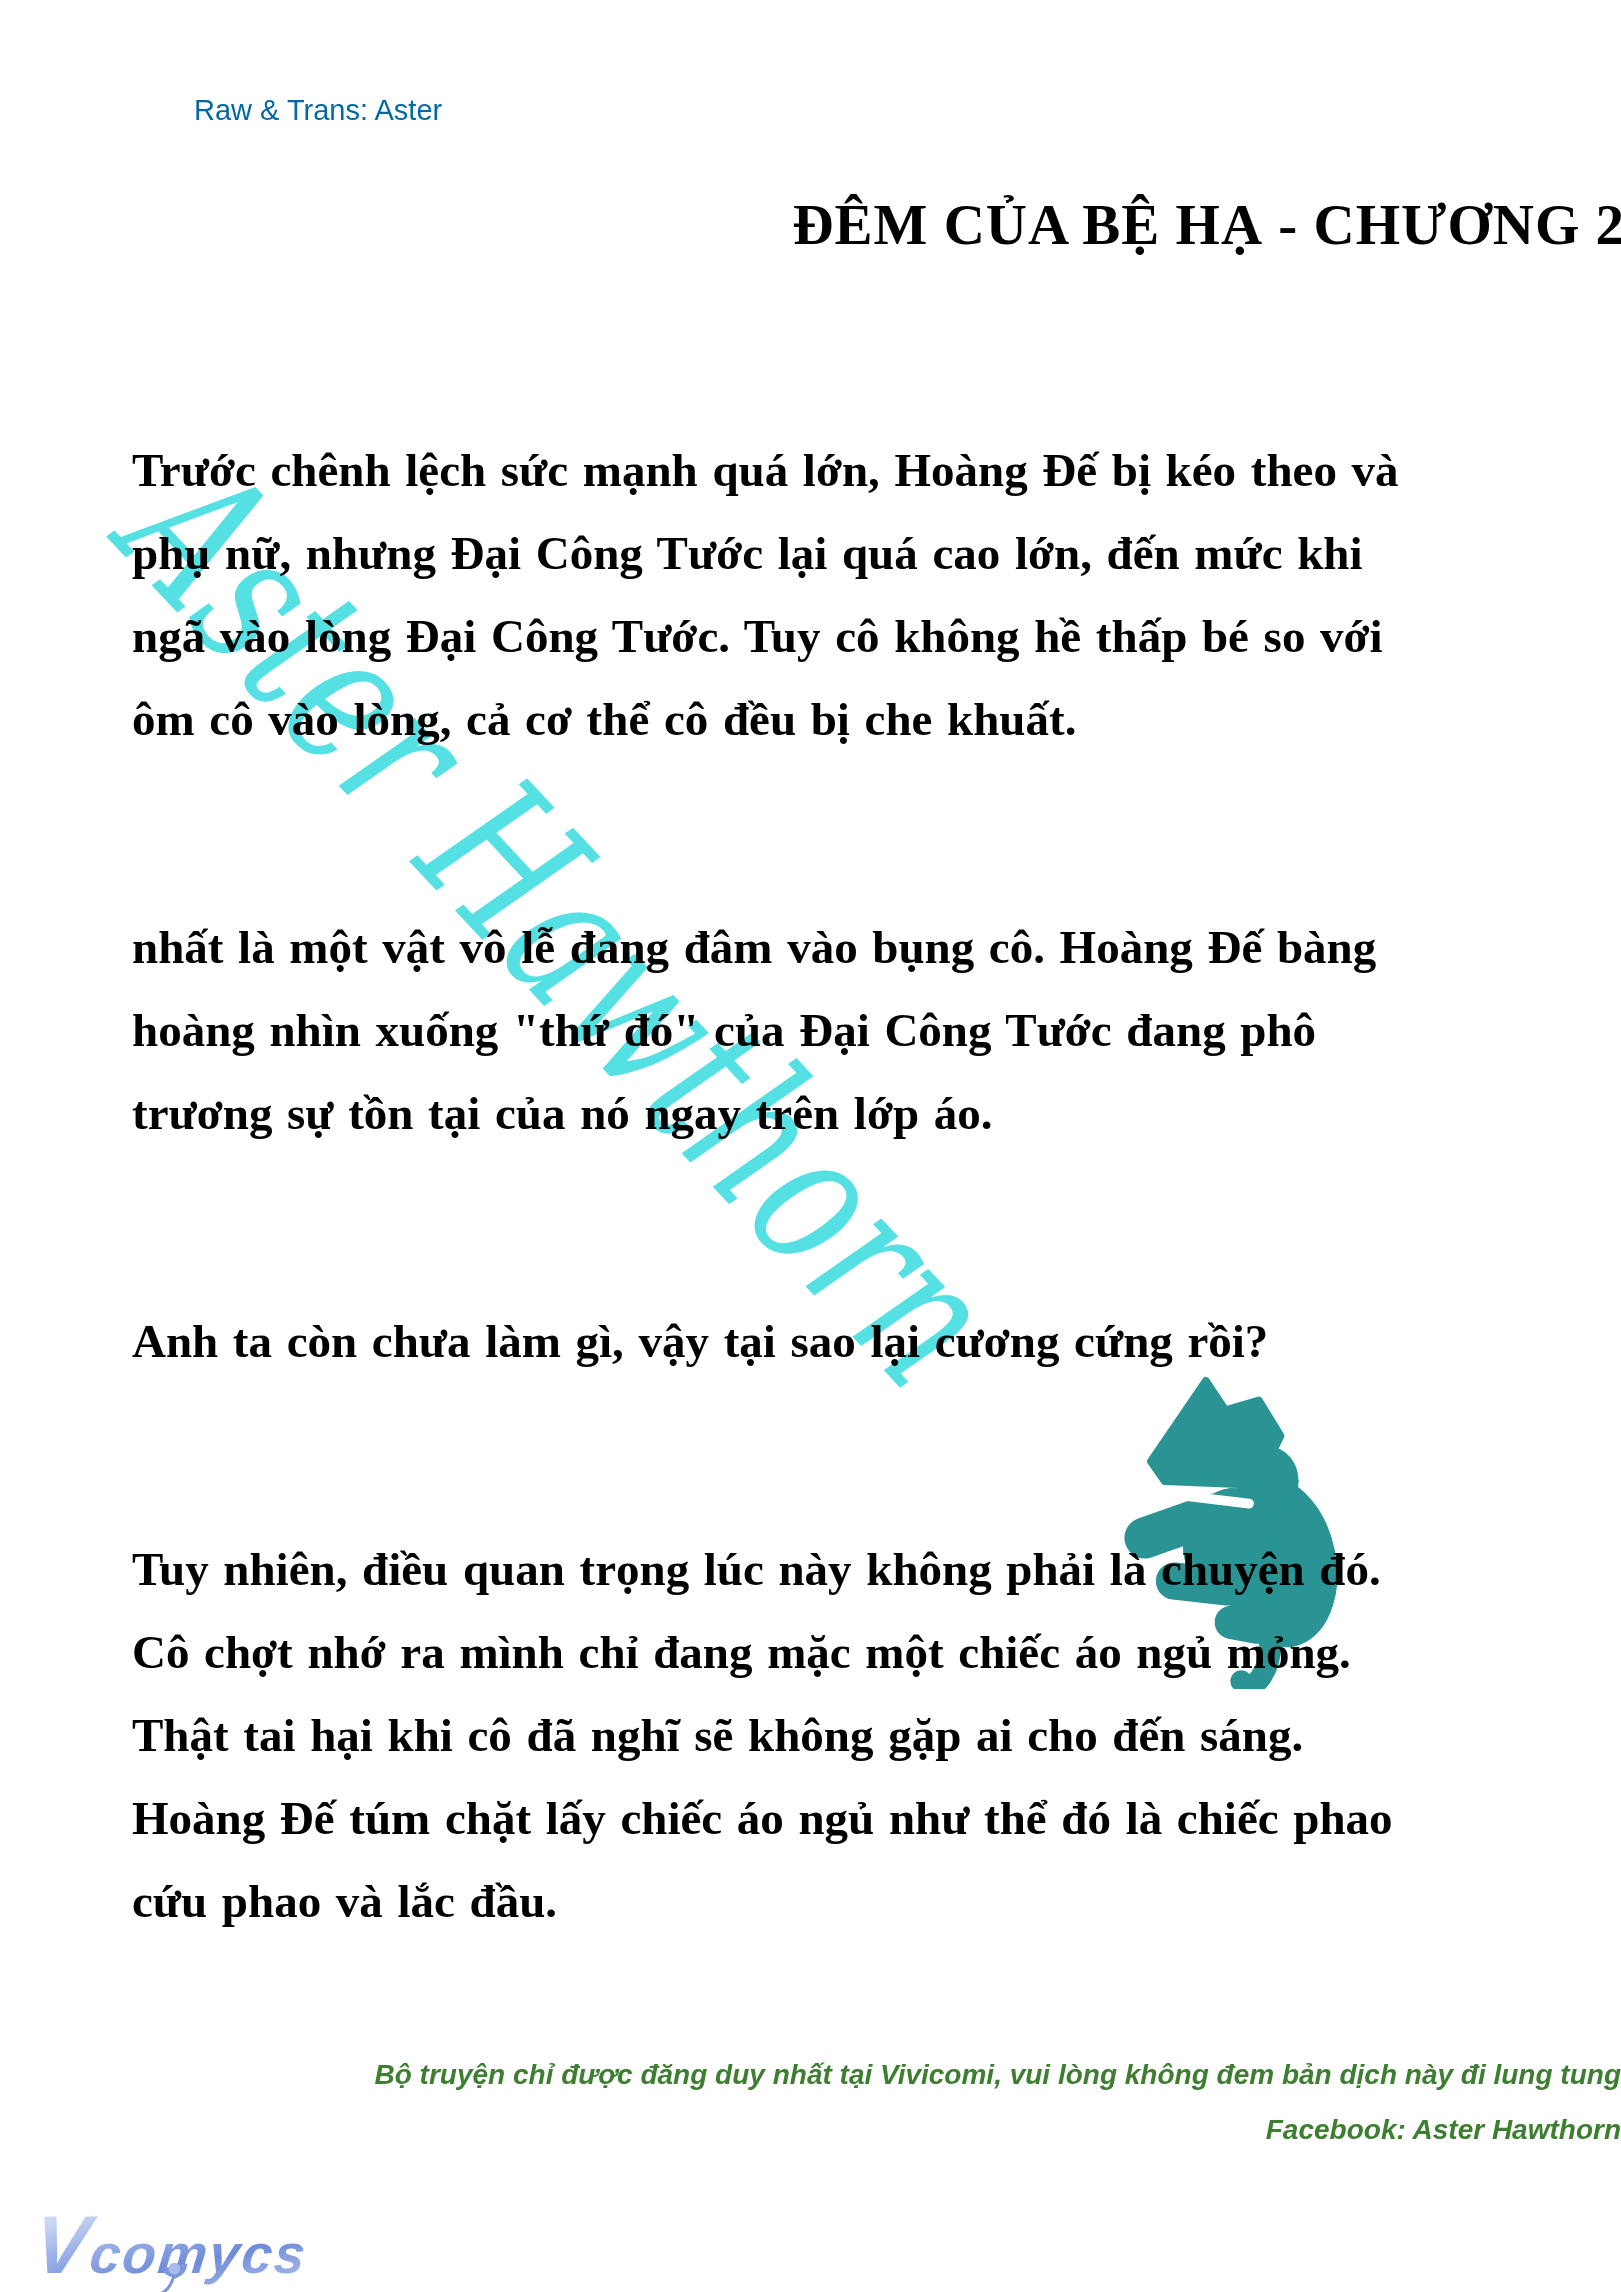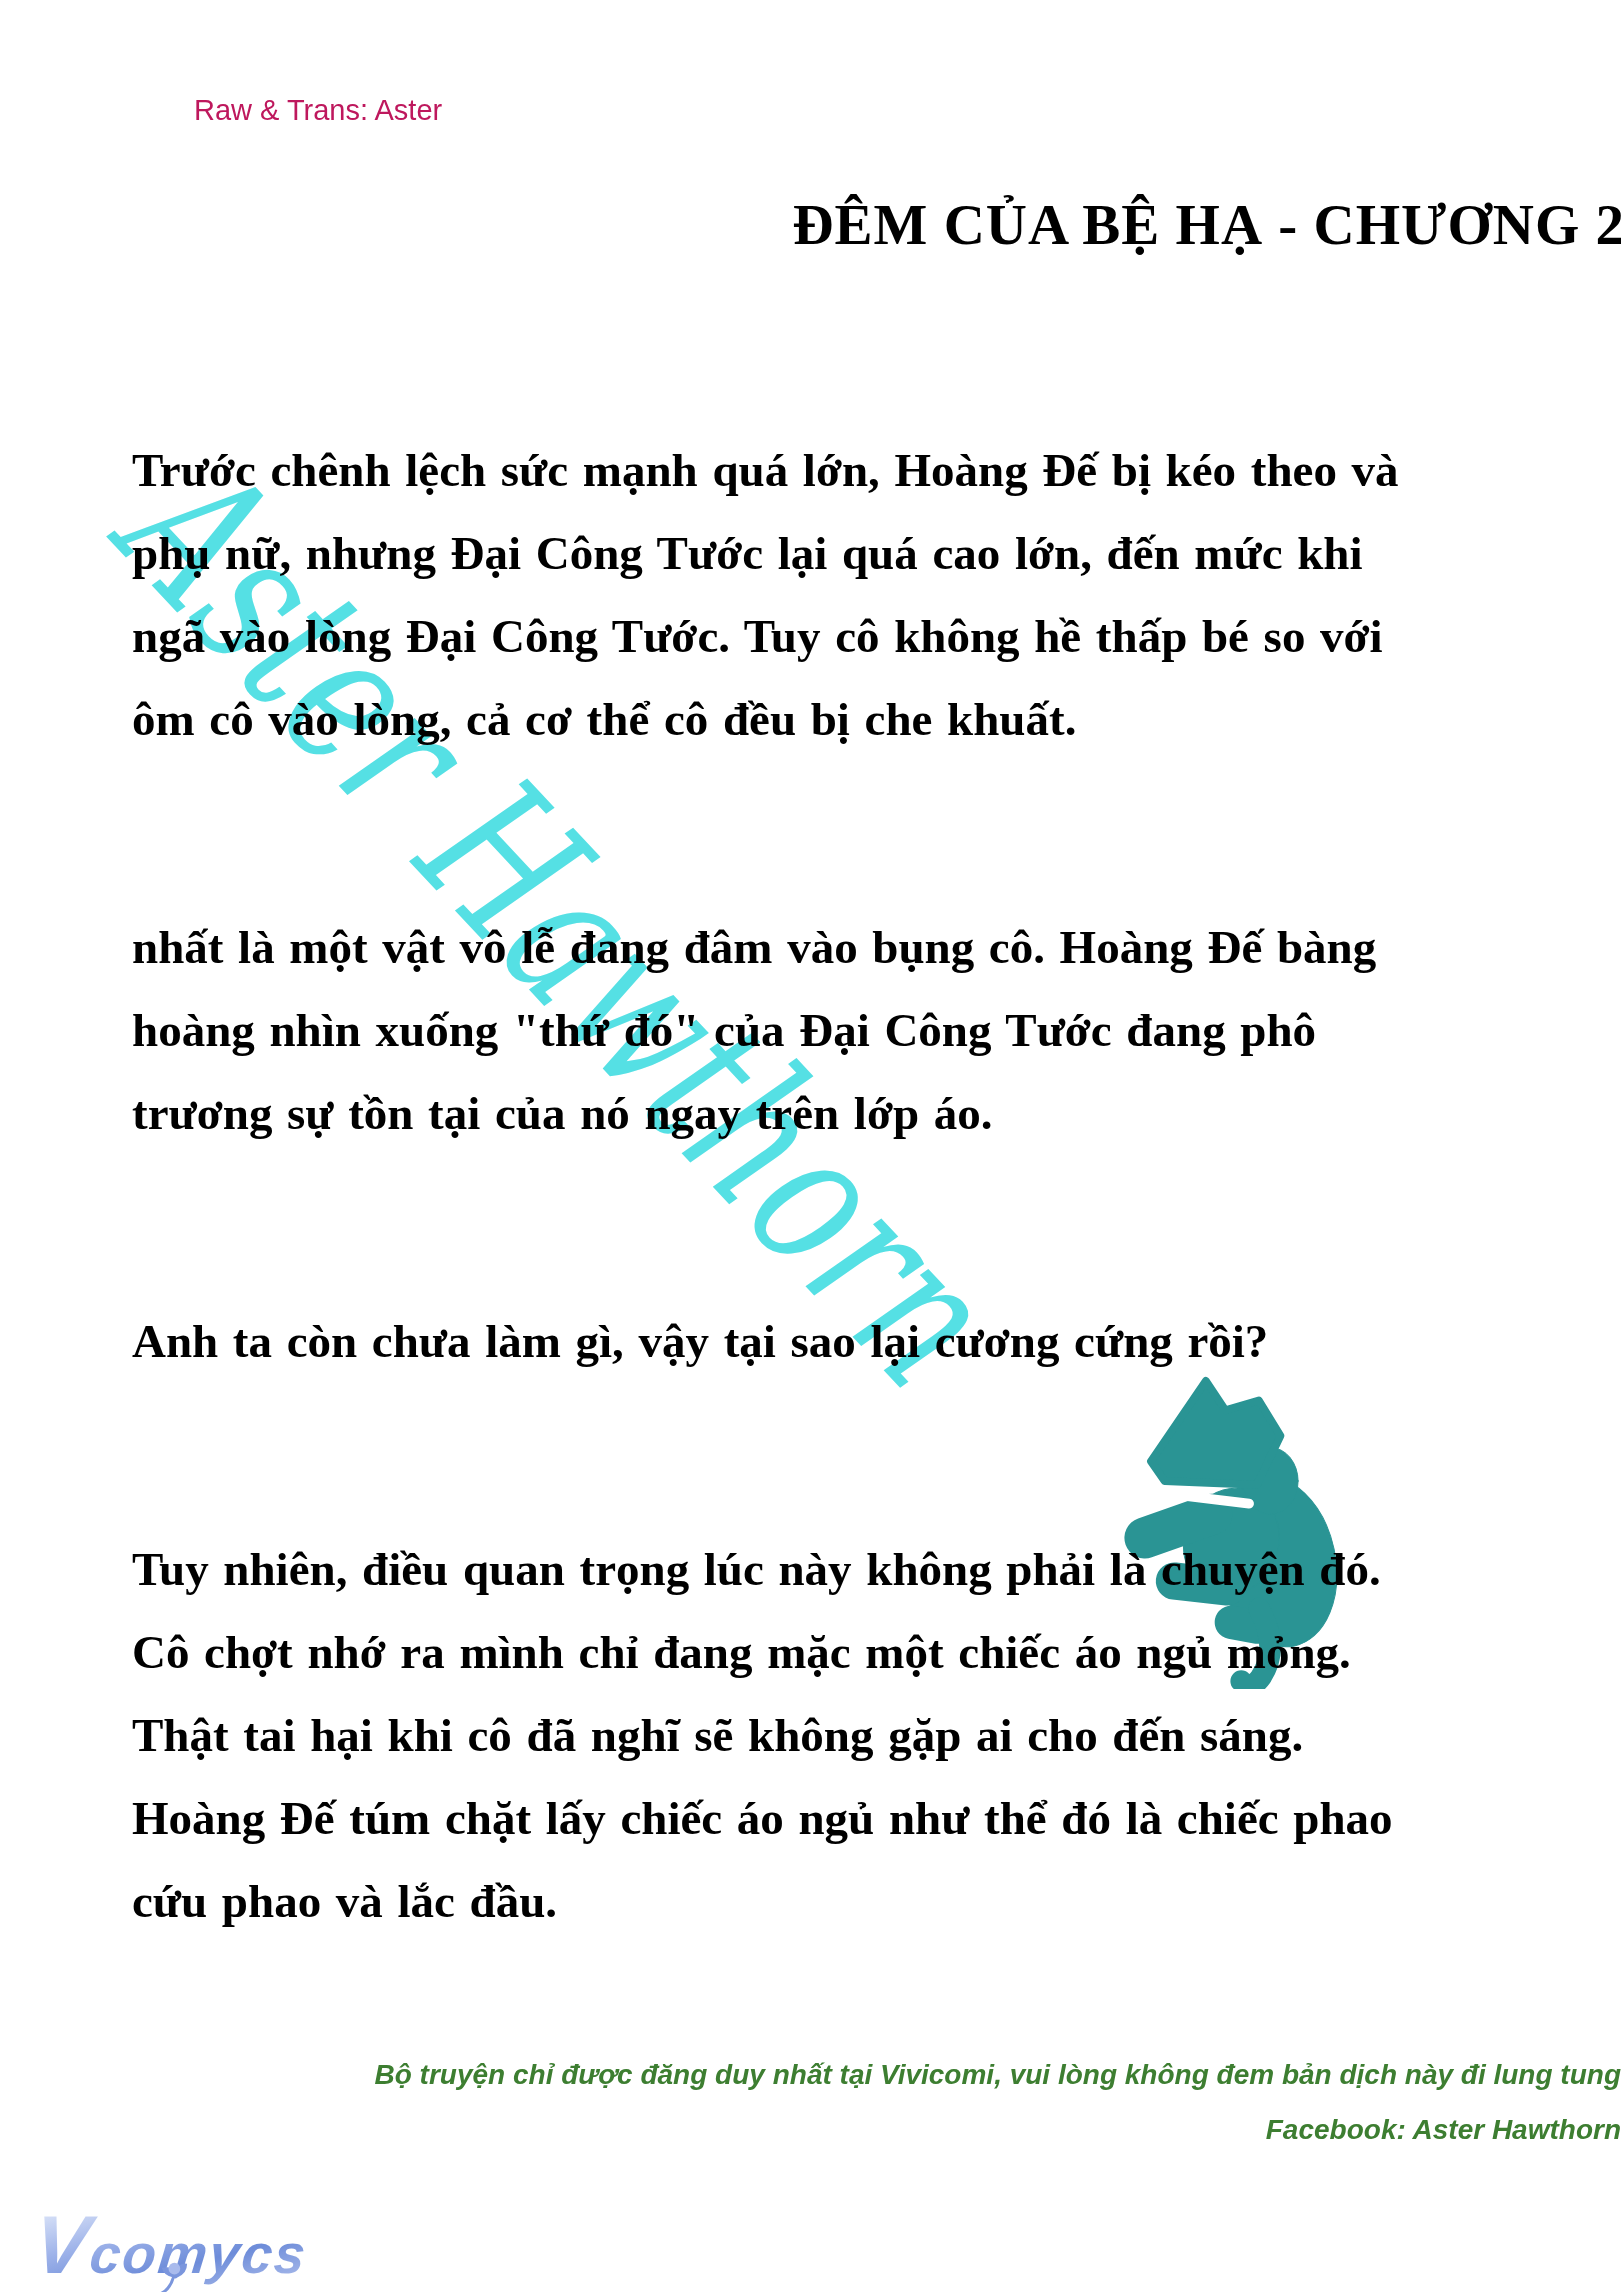--- a/index.html
+++ b/index.html
@@ -13,21 +13,21 @@
     width:1621px;height:2293px;
     margin:0 auto;
     background:#ffffff;
     overflow:hidden;
     font-family:"Liberation Serif",serif;
     color:#000;
   }
   .credit{
     position:absolute;left:194px;top:94px;
     font-family:"Liberation Sans",sans-serif;
-    font-size:29px;line-height:33px;color:#be185d;
+    font-size:29px;line-height:33px;color:#0369a1;
   }
   .title{
     position:absolute;left:4px;top:190px;width:100%;
     margin:0;text-align:right;
     font-family:"Liberation Serif",serif;
     font-weight:bold;font-size:57px;line-height:69px;
     letter-spacing:1px;
   }
   .watermark{
     position:absolute;left:235px;top:431px;

